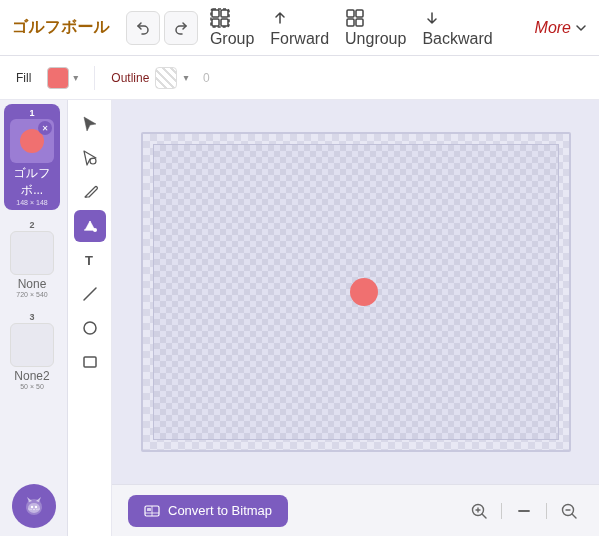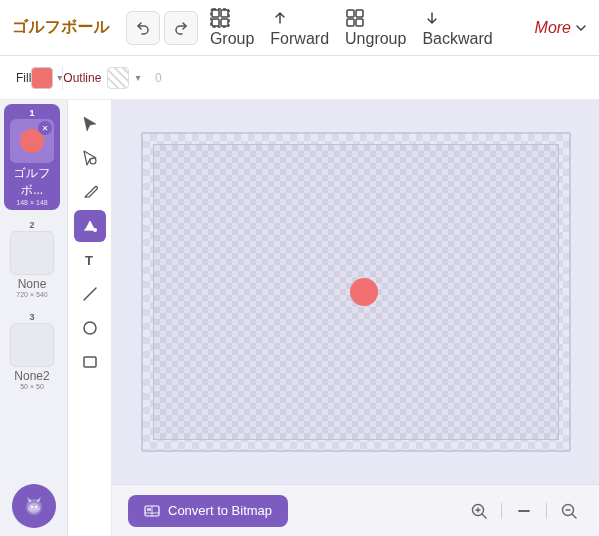--- a/index.html
+++ b/index.html
@@ -25,21 +25,21 @@
     }
     .toolbar-action svg { width: 20px; height: 20px; }
     .toolbar-more {
       display: flex; align-items: center; gap: 4px; margin-left: auto;
       cursor: pointer; font-size: 16px; color: #b91c1c; font-weight: 500; font-style: italic;
     }
 
     
     .style-bar {
       display: flex; align-items: center; height: 44px; background: #fff;
-      border-bottom: 1px solid #e8e8f0; padding: 0 16px; flex-shrink: 0;
+      border-bottom: 1px solid #e8e8f0; padding: 0 16px; gap: 16px; flex-shrink: 0;
     }
     .style-label { font-size: 12px; color: #7f1d1d; }
     .style-active { font-size: 12px; color: #333; font-weight: 500; }
     .color-swatch-wrap { display: flex; align-items: center; gap: 4px; }
     .color-swatch { width: 22px; height: 22px; border-radius: 4px; border: 1px solid #ccc; cursor: pointer; }
     .swatch-dropdown { font-size: 10px; color: #888; cursor: pointer; }
     .outline-section { display: flex; align-items: center; gap: 6px; }
     .outline-swatch { width: 22px; height: 22px; border-radius: 4px; border: 1px solid #ddd; cursor: pointer; background: repeating-linear-gradient(45deg, #ddd 0px, #ddd 2px, #fff 2px, #fff 6px); }
     .outline-num { font-size: 12px; color: #bbb; width: 24px; text-align: center; }
     .style-divider { width: 1px; height: 24px; background: #e8e8f0; }

